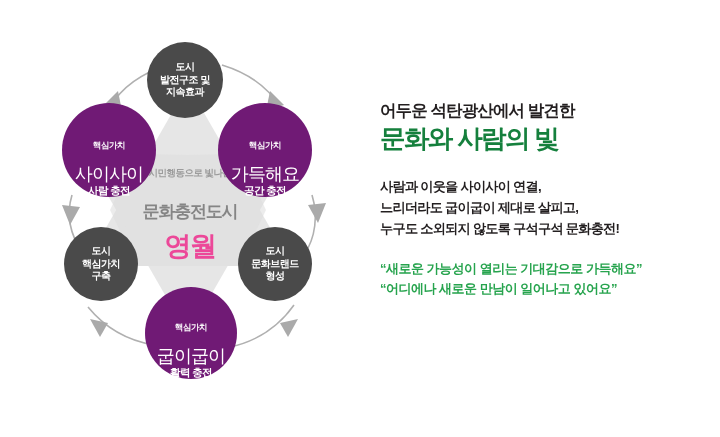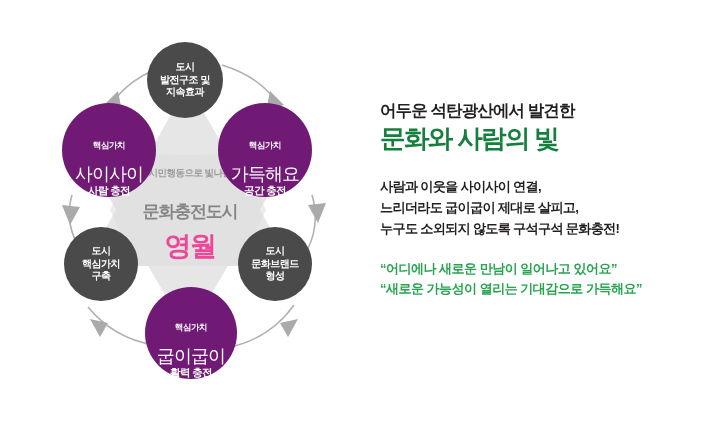--- a/index.html
+++ b/index.html
@@ -140,18 +140,18 @@
     <div class="headline1">어두운 석탄광산에서 발견한</div>
     <div class="headline2">문화와 사람의 빛</div>
 
     <div class="body">
       <div>사람과 이웃을 사이사이 연결,</div>
       <div>느리더라도 굽이굽이 제대로 살피고,</div>
       <div>누구도 소외되지 않도록 구석구석 문화충전!</div>
     </div>
 
     <div class="quotes">
+      <div>“새로운 가능성이 열리는 기대감으로 가득해요”</div>
       <div>“어디에나 새로운 만남이 일어나고 있어요”</div>
-      <div>“새로운 가능성이 열리는 기대감으로 가득해요”</div>
     </div>
   </div>
 
 </div>
 
 </body></html>

